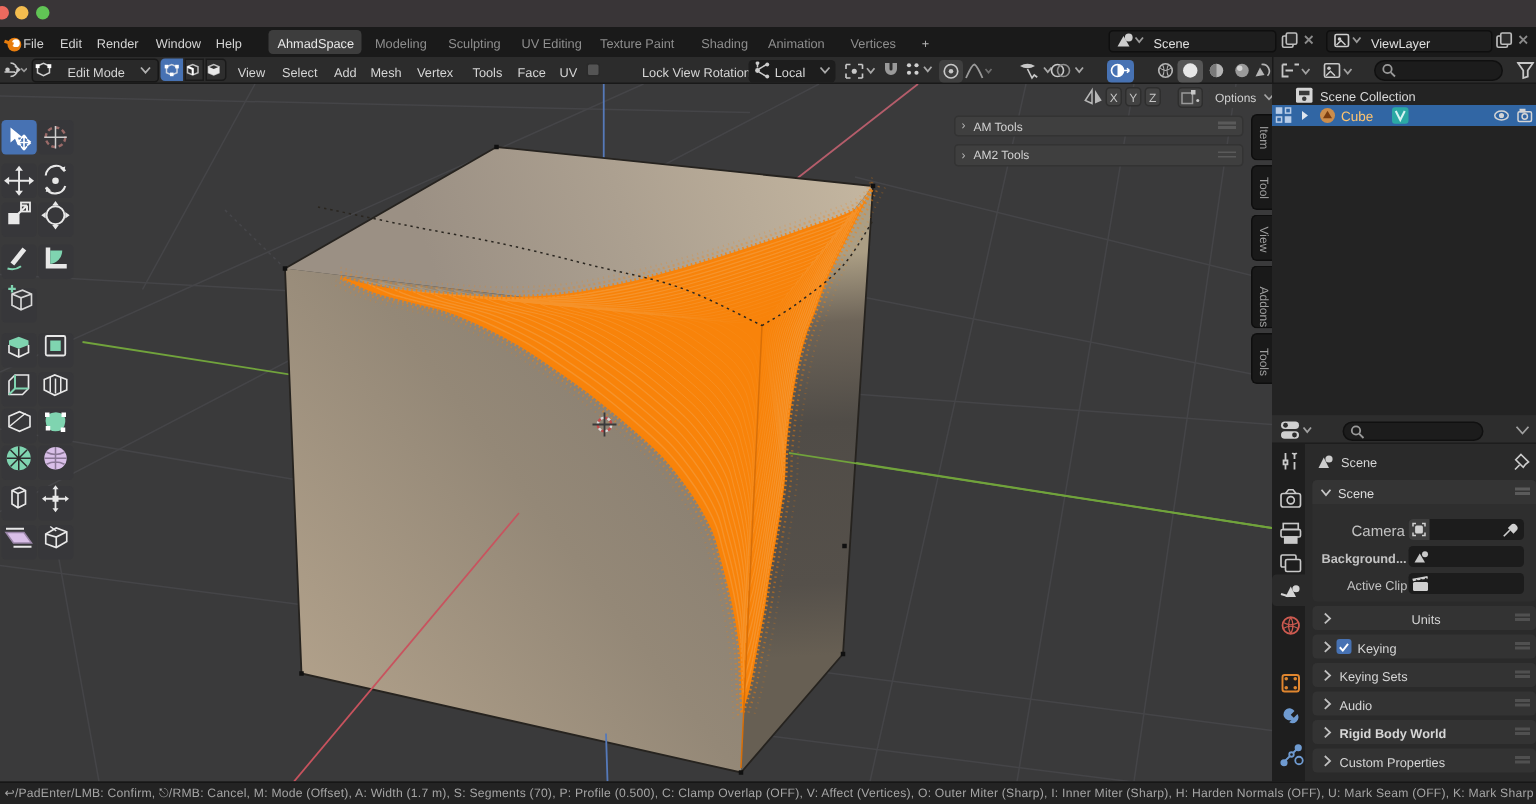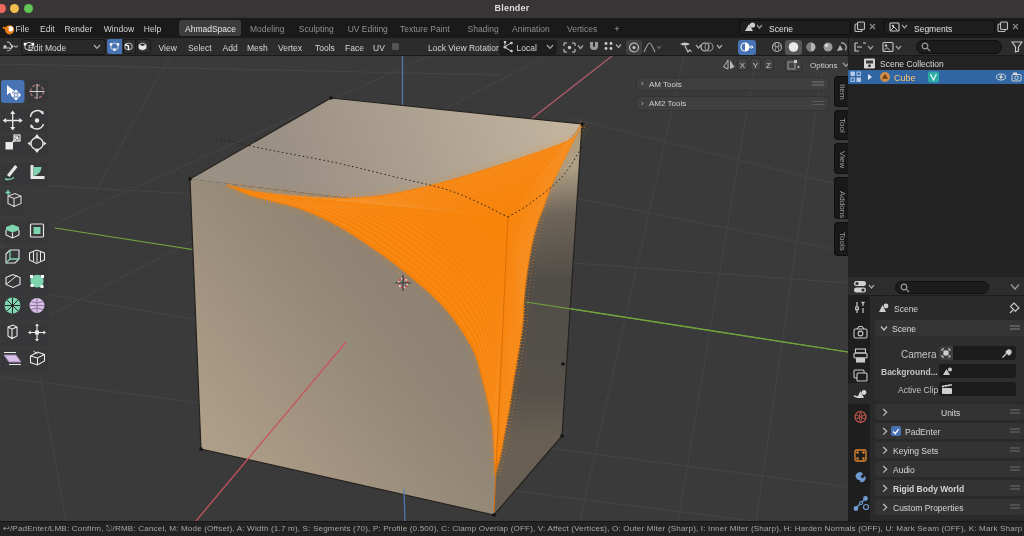--- a/index.html
+++ b/index.html
@@ -28,21 +28,20 @@
 .vtab{background:#191919;border:1px solid #0e0e0e;border-right:none;border-radius:4px 0 0 4px;color:#9e9e9e;font-size:8px;}
 .vtab span{display:block;transform:rotate(90deg);white-space:nowrap;}
 </style>
 </head>
 <body>
 <div id="stage">
 <div class="abs" id="titlebar"></div>
 <div class="abs tl" style="left:-3px;background:#ed6a5e;"></div>
 <div class="abs tl" style="left:10px;background:#f4bd4f;"></div>
 <div class="abs tl" style="left:24px;background:#61c455;"></div>
-<div class="abs" id="titletext">Blender</div>
 <div class="abs" id="menubar"></div>
 <div class="abs" id="hdr"></div>
 <div class="abs" id="ohdr"></div>
 <svg class="abs" style="left:0;top:56px;" width="848" height="465" viewBox="0 56 848 465">
  <defs>
   <path id="ring0" d="M227,185 C232.3,186.2 247.2,190.2 259,192 C270.8,193.8 285.0,195.0 298,196 C311.0,197.0 324.0,198.0 337,198 C350.0,198.0 363.0,197.5 376,196 C389.0,194.5 402.0,191.8 415,189 C428.0,186.2 441.0,182.7 454,179 C467.0,175.3 480.0,171.2 493,167 C506.0,162.8 519.0,158.7 532,154 C545.0,149.3 562.7,144.0 571,139 C579.3,134.0 580.2,126.5 582,124 C580.0,128.0 573.7,140.7 570,148 C566.3,155.3 563.2,161.5 560,168 C556.8,174.5 553.8,180.2 551,187 C548.2,193.8 545.2,203.2 543,209 C540.8,214.8 539.7,216.8 538,222 C536.3,227.2 534.5,233.5 533,240 C531.5,246.5 530.2,254.0 529,261 C527.8,268.0 526.8,275.2 526,282 C525.2,288.8 524.5,295.2 524,302 C523.5,308.8 524.0,314.0 523,323 C522.0,332.0 519.7,345.7 518,356 C516.3,366.3 514.3,376.8 513,385 C511.7,393.2 511.3,397.2 510,405 C508.7,412.8 506.7,423.2 505,432 C503.3,440.8 501.7,450.8 500,458 C498.3,465.2 495.8,472.2 495,475 C494.8,471.7 494.3,461.8 494,455 C493.7,448.2 493.7,441.0 493,434 C492.3,427.0 491.2,419.7 490,413 C488.8,406.3 487.5,400.3 486,394 C484.5,387.7 482.7,381.2 481,375 C479.3,368.8 478.3,363.0 476,357 C473.7,351.0 470.5,345.0 467,339 C463.5,333.0 459.5,327.0 455,321 C450.5,315.0 446.2,309.3 440,303 C433.8,296.7 426.0,289.8 418,283 C410.0,276.2 400.3,268.3 392,262 C383.7,255.7 375.8,250.3 368,245 C360.2,239.7 352.7,234.5 345,230 C337.3,225.5 329.8,221.7 322,218 C314.2,214.3 305.8,210.7 298,208 C290.2,205.3 283.2,204.2 275,202 C266.8,199.8 257.0,197.8 249,195 C241.0,192.2 230.7,186.7 227,185 Z"></path>
   <linearGradient id="gtop" x1="582" y1="124" x2="300" y2="215" gradientUnits="userSpaceOnUse">
    <stop offset="0" stop-color="#c4b6a0"></stop>
           <stop offset=".55" stop-color="#aca090"></stop>
           <stop offset="1" stop-color="#9b9084"></stop>
@@ -306,38 +305,38 @@
  <rect x="4.5" y="2" width="7" height="7.5" rx="1" fill="#2c2c2c" stroke="#bdbdbd" stroke-width="1.1"></rect>
  <path d="M17,4 l5,5 M22,4 l-5,5" stroke="#8b8b8b" stroke-width="1.2"></path>
 </svg>
 <div class="abs selbox" style="left:884px;width:111px;"></div>
 <svg class="abs" style="left:888px;top:21px;" width="22" height="12" viewBox="0 0 22 12">
  <rect x="2" y="2" width="9" height="8" rx="1" fill="none" stroke="#cdcdcd" stroke-width="1.1"></rect>
  <circle cx="5" cy="5" r="1.2" fill="#cdcdcd"></circle>
       <path d="M3,9 l3,-3 3,3" stroke="#cdcdcd" stroke-width="1" fill="none"></path>
  <path d="M14,4 l2.5,3 2.5,-3" stroke="#9a9a9a" stroke-width="1.2" fill="none"></path>
 </svg>
-<div class="abs" style="left:914px;top:23.5px;font-size:8.5px;color:#e0e0e0;">Segments</div>
+<div class="abs" style="left:914px;top:23.5px;font-size:8.5px;color:#e0e0e0;">ViewLayer</div>
 <svg class="abs" style="left:996px;top:20px;" width="28" height="14" viewBox="0 0 28 14">
  <rect x="2" y="4" width="7" height="7.5" rx="1" fill="none" stroke="#bdbdbd" stroke-width="1.1"></rect>
  <rect x="4.5" y="2" width="7" height="7.5" rx="1" fill="#2c2c2c" stroke="#bdbdbd" stroke-width="1.1"></rect>
  <path d="M17,4 l5,5 M22,4 l-5,5" stroke="#8b8b8b" stroke-width="1.2"></path>
 </svg>
 <svg class="abs" style="left:2px;top:40px;" width="16" height="13" viewBox="0 0 16 13">
  <path d="M1,8 h7 M8,4 l3,2.5 -3,2.5 M5,2 a4.5,4.5 0 0 1 0,9" fill="none" stroke="#c8c8c8" stroke-width="1.1"></path>
  <circle cx="3" cy="6.5" r="1.5" fill="#c8c8c8"></circle>
  <path d="M12,5.5 l2,2 2,-2" stroke="#9a9a9a" stroke-width="1.1" fill="none"></path>
 </svg>
 <div class="abs" style="left:20.5px;top:38.5px;width:85px;height:16px;background:#292929;border:1px solid #171717;border-radius:3px;"></div>
 <svg class="abs" style="left:23px;top:41px;" width="12" height="11" viewBox="0 0 12 11">
  <path d="M2,3 L6,1.2 L10,3 L10,7.5 L6,9.5 L2,7.5 Z" fill="none" stroke="#cfcfcf" stroke-width="1"></path>
  <rect x="0.8" y="1.8" width="2.6" height="2.6" fill="#fff"></rect>
       <rect x="8.6" y="1.8" width="2.6" height="2.6" fill="#fff"></rect>
 </svg>
-<div class="abs htext" style="left:28px;">Edit Mode</div>
+<div class="abs htext" style="left:45px;">Edit Mode</div>
 <svg class="abs" style="left:93px;top:43.5px;" width="8" height="6" viewBox="0 0 8 6">
       <path d="M1,1 l3,3.4 3,-3.4" stroke="#b0b0b0" stroke-width="1.2" fill="none"></path>
     </svg>
 <div class="abs" style="left:107px;top:38.8px;width:14.5px;height:15.5px;background:#4772b3;border-radius:3px 0 0 3px;"></div>
 <div class="abs" style="left:122.5px;top:38.8px;width:13px;height:15.5px;background:#2e2e2e;border:1px solid #1a1a1a;"></div>
 <div class="abs" style="left:136.5px;top:38.8px;width:14px;height:15.5px;background:#2e2e2e;border:1px solid #1a1a1a;border-radius:0 3px 3px 0;"></div>
 <svg class="abs" style="left:107px;top:39px;" width="44" height="15" viewBox="0 0 44 15">
  <path d="M4,5.5 L7.5,4 L11,5.5 L11,9.5 L7.5,11 L4,9.5 Z" fill="none" stroke="#cdd4e0" stroke-width="1"></path>
  <rect x="2.8" y="4.2" width="2.4" height="2.4" fill="#fff"></rect>
       <rect x="9.8" y="4.2" width="2.4" height="2.4" fill="#fff"></rect>
@@ -619,21 +618,21 @@
 <div class="abs" style="left:1010px;top:409px;width:10px;height:1.5px;background:#505050;"></div>
     <div class="abs" style="left:1010px;top:412px;width:10px;height:1.5px;background:#505050;"></div>
 <div class="abs" style="left:875px;top:423px;width:149px;height:16px;background:#333333;border-radius:3px;"></div>
 <svg class="abs" style="left:882px;top:426.5px;" width="6" height="9" viewBox="0 0 6 9">
       <path d="M1.2,1 l3.5,3.3 -3.5,3.3" stroke="#c0c0c0" stroke-width="1.2" fill="none"></path>
     </svg>
 <div class="abs" style="left:891px;top:426px;width:10px;height:10px;background:#4772b3;border-radius:2px;"></div>
 <svg class="abs" style="left:892px;top:427.5px;" width="8" height="7" viewBox="0 0 8 7">
       <path d="M1.2,3.5 l2,2.2 3.5,-4.5" stroke="#fff" stroke-width="1.3" fill="none"></path>
     </svg>
-<div class="abs" style="left:905px;top:426.5px;font-size:8.5px;color:#d6d6d6;">PadEnter</div>
+<div class="abs" style="left:905px;top:426.5px;font-size:8.5px;color:#d6d6d6;">Keying</div>
 <div class="abs" style="left:1010px;top:428px;width:10px;height:1.5px;background:#505050;"></div>
     <div class="abs" style="left:1010px;top:431px;width:10px;height:1.5px;background:#505050;"></div>
 <div class="abs" style="left:875px;top:442px;width:149px;height:16px;background:#333333;border-radius:3px;"></div>
 <svg class="abs" style="left:882px;top:445.5px;" width="6" height="9" viewBox="0 0 6 9">
       <path d="M1.2,1 l3.5,3.3 -3.5,3.3" stroke="#c0c0c0" stroke-width="1.2" fill="none"></path>
     </svg>
 <div class="abs" style="left:893px;top:445.5px;font-size:8.5px;color:#d6d6d6;">Keying Sets</div>
 <div class="abs" style="left:1010px;top:447px;width:10px;height:1.5px;background:#505050;"></div>
     <div class="abs" style="left:1010px;top:450px;width:10px;height:1.5px;background:#505050;"></div>
 <div class="abs" style="left:875px;top:461px;width:149px;height:16px;background:#333333;border-radius:3px;"></div>

